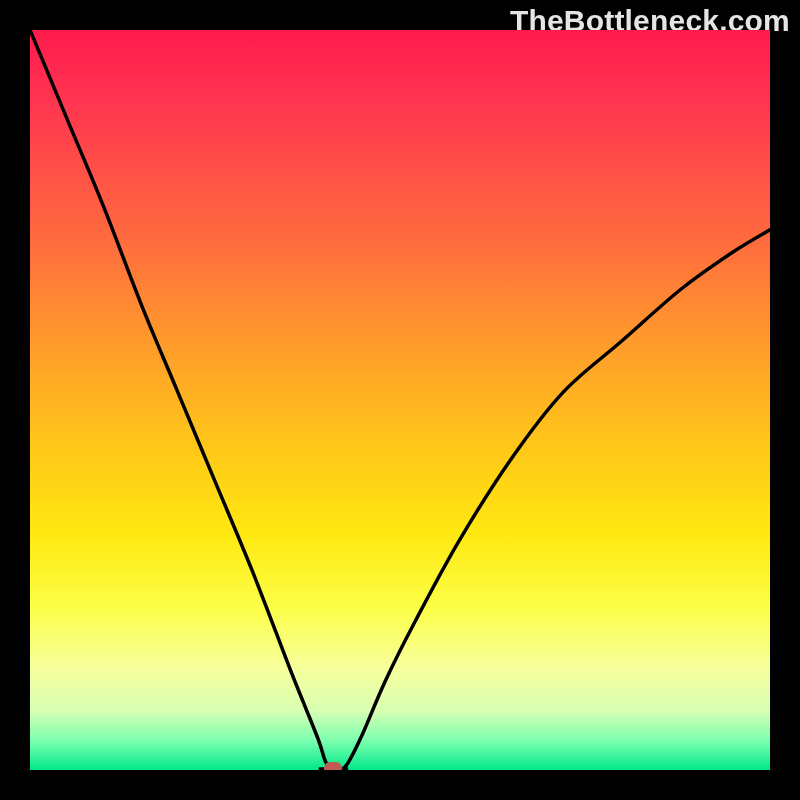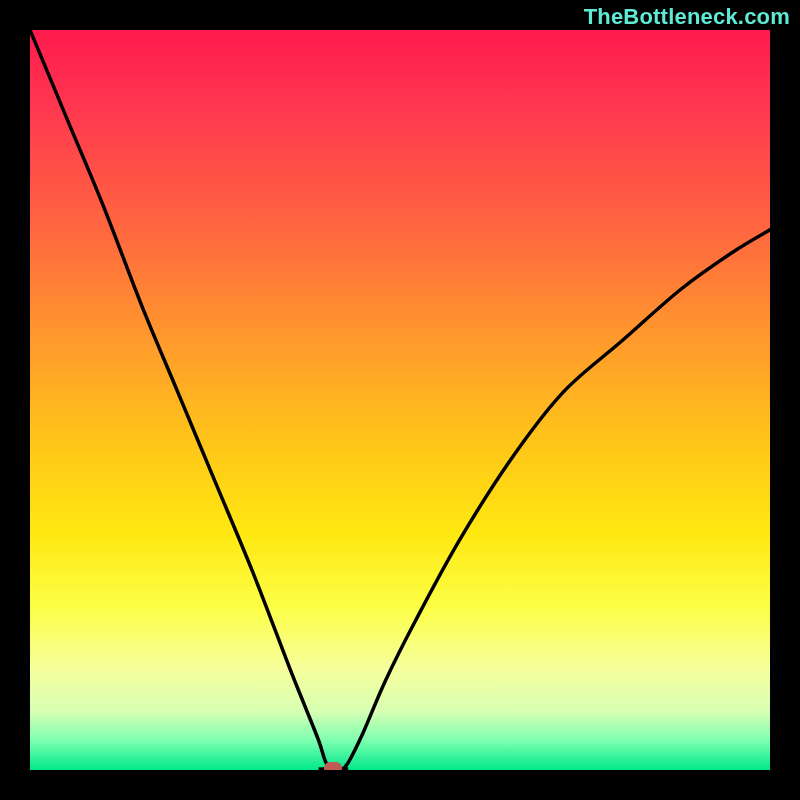--- a/index.html
+++ b/index.html
@@ -45,23 +45,23 @@
     position: absolute;
     inset: 0;
     width: 740px;
     height: 740px;
   }
   .watermark {
     position: absolute;
     top: 4px;
     right: 10px;
     font-family: Arial, Helvetica, sans-serif;
-    font-size: 22px;
+    font-size: 30px;
     font-weight: 600;
-    color: #5eead4;
+    color: #e5e5e5;
     letter-spacing: 0.2px;
   }
   .marker {
     position: absolute;
     width: 18px;
     height: 12px;
     border-radius: 6px / 6px;
     background: #c05a52;
   }
 </style>

